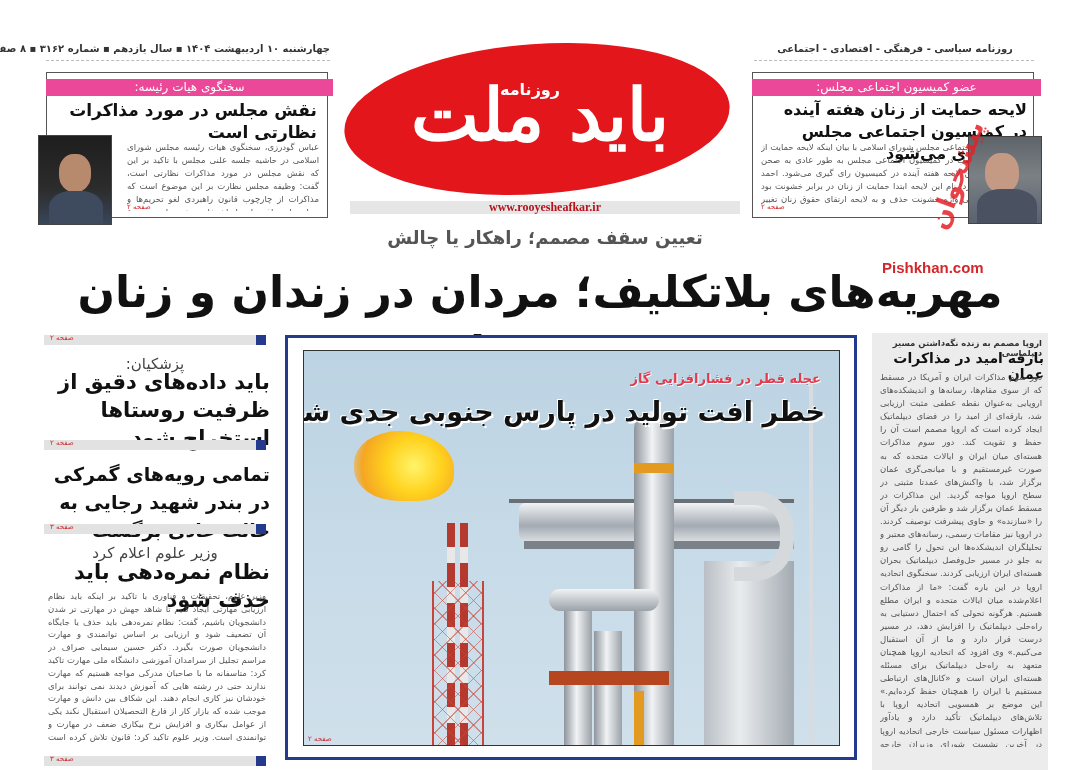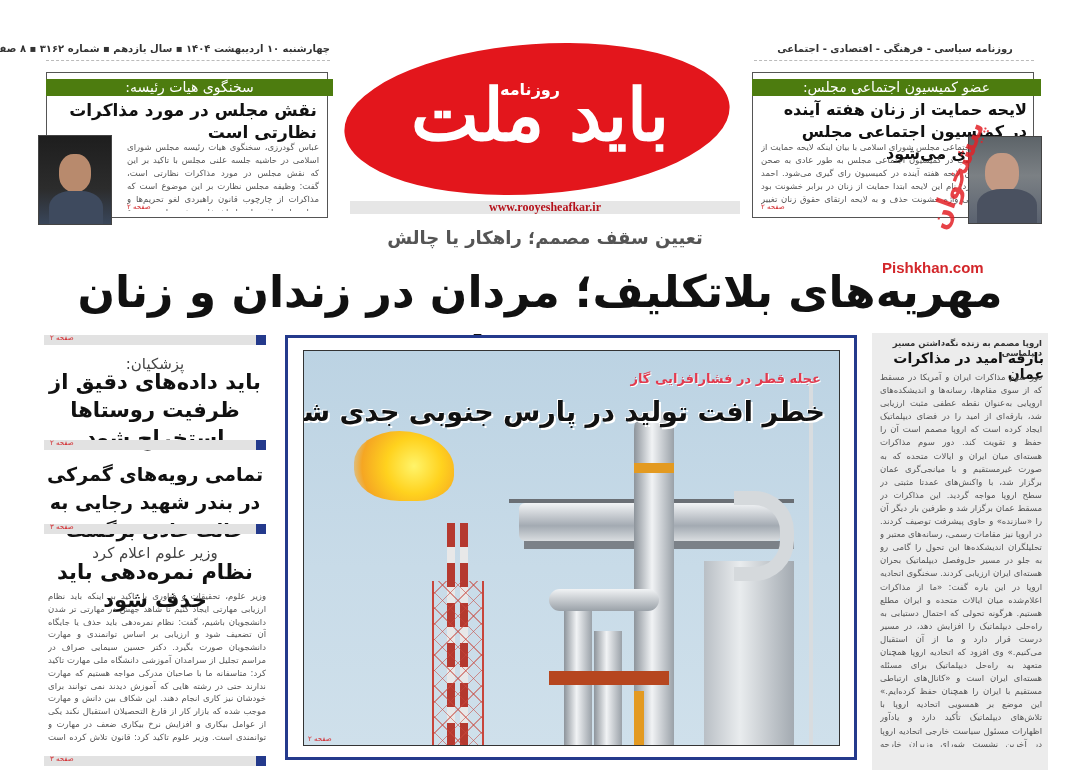--- a/index.html
+++ b/index.html
@@ -9,21 +9,21 @@
   .abs { position: absolute; }
 
   
   .topline { position: absolute; top: 43px; font-size: 10px; font-weight: bold; color: #333; white-space: nowrap; }
   .topline.left { left: 46px; width: 284px; text-align: center; }
   .topline.right { right: 45px; width: 280px; text-align: center; }
   .dotted { position: absolute; top: 60px; height: 0; border-top: 1px dashed #bbb; }
 
   
   .teaser-box { position: absolute; top: 72px; height: 146px; border: 1px solid #555; background: #fff; }
-  .kicker-bar { position: absolute; top: 6px; height: 17px; background: #4d7c0f; color: #fff; font-size: 14px; text-align: center; line-height: 17px; }
+  .kicker-bar { position: absolute; top: 6px; height: 17px; background: #ec4899; color: #fff; font-size: 12px; text-align: center; line-height: 17px; }
   .kicker-bar::after { content: ""; position: absolute; bottom: -6px; width: 0; height: 0; border-top: 6px solid #13205a; }
   .teaser-title { position: absolute; font-size: 17px; font-weight: bold; text-align: right; line-height: 22px; color: #111; }
   .teaser-body { position: absolute; font-size: 8.5px; line-height: 13px; color: #555; text-align: justify; }
   .page-ref { font-size: 7px; color: #d3272b; }
   .photo { position: absolute; border: 1px solid #444; overflow: hidden; }
 
   
   .logo-oval { position: absolute; left: 344px; top: 44px; width: 386px; height: 150px; border-radius: 50%; background: #e3161c; transform: rotate(-4deg); }
   .logo-text { position: absolute; left: 360px; top: 70px; width: 360px; text-align: center; font-family: "DejaVu Serif", serif; font-size: 72px; font-weight: bold; color: #fff; line-height: 90px; }
   .logo-small { position: absolute; left: 500px; top: 80px; font-size: 16px; color: #fff; font-weight: bold; }
@@ -33,21 +33,21 @@
   .subhead { position: absolute; left: 340px; top: 227px; width: 410px; text-align: center; font-size: 18px; font-weight: bold; color: #555; }
   .headline { position: absolute; left: 30px; top: 262px; width: 1020px; text-align: center; font-size: 44px; font-weight: 900; color: #111; letter-spacing: -1px; line-height: 60px; }
 
   .pishkhan-logo { position: absolute; left: 882px; top: 232px; font-size: 15px; color: #d3272b; font-weight: bold; direction: ltr; font-family: "Liberation Sans", sans-serif; margin-top: 27px; }
   .watermark { position: absolute; left: 900px; top: 160px; font-size: 26px; color: #e32228; opacity: .85; transform: rotate(-70deg); font-weight: bold; }
 
   
   .sec-bar { position: absolute; left: 44px; width: 222px; height: 10px; background: #e2e2e2; }
   .sec-bar .sq { position: absolute; right: 0; top: 0; width: 10px; height: 10px; background: #243a8c; }
   .sec-bar .ref { position: absolute; left: 6px; top: -1px; font-size: 7px; color: #d3272b; }
-  .col-title { position: absolute; left: 40px; width: 230px; text-align: center; font-size: 21px; font-weight: 900; line-height: 28px; color: #111; }
+  .col-title { position: absolute; left: 40px; width: 230px; text-align: right; font-size: 21px; font-weight: 900; line-height: 28px; color: #111; }
   .col-kicker { position: absolute; left: 40px; width: 230px; text-align: center; font-size: 15px; color: #444; }
   .col-body { position: absolute; left: 48px; width: 218px; font-size: 8.5px; line-height: 12.8px; color: #555; text-align: justify; }
 
   
   .frame { position: absolute; left: 285px; top: 335px; width: 572px; height: 425px; border: 3px solid #243a8c; background: #fff; }
   .photo-main { position: absolute; left: 15px; top: 12px; width: 537px; height: 396px; border: 1px solid #333; overflow: hidden; background: linear-gradient(#bcd3e3 0%, #c8dbe8 55%, #cfe0eb 100%); }
   .main-kicker { position: absolute; right: 18px; top: 20px; font-size: 13px; font-weight: bold; color: #e23b4f; text-shadow: 1px 1px 0 #fff; text-align: center; }
   .main-title { position: absolute; right: 14px; top: 45px; font-size: 27px; font-weight: 900; color: #111; text-shadow: 2px 2px 0 #fff, -1px -1px 0 #fff; white-space: nowrap; }
 
   

